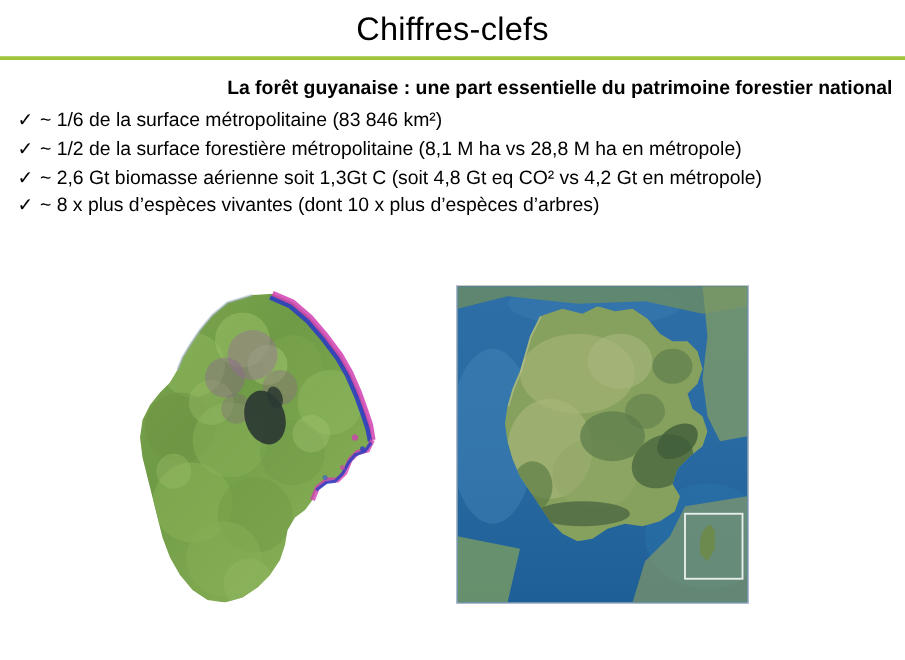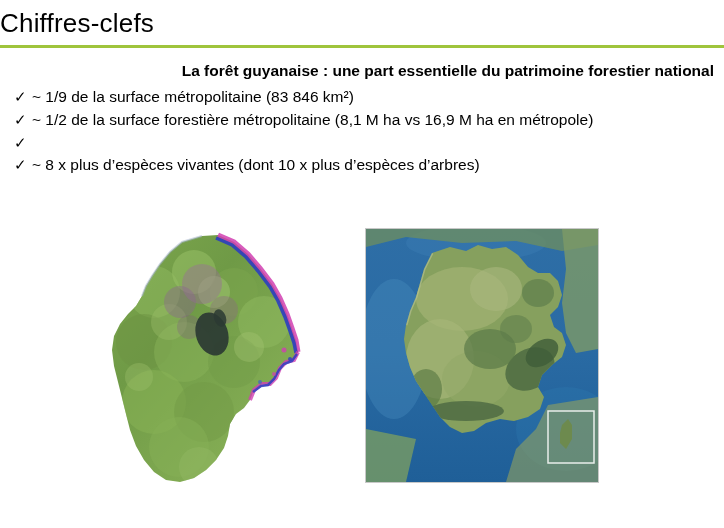--- a/index.html
+++ b/index.html
@@ -11,20 +11,21 @@
     height: 528px;
     background: #ffffff;
     font-family: "Liberation Sans", sans-serif;
     color: #000000;
     overflow: hidden;
     position: relative;
   }
 
   
   .slide-title {
+    text-align: center;
     font-size: 26px;
     font-weight: 400;
     color: #000000;
     padding-top: 8px;
     letter-spacing: 0.2px;
   }
   .title-rule {
     height: 3px;
     background: #9fc43c;
     margin: 6px 0 0 0;
@@ -111,28 +112,29 @@
 
 <div class="slide-title">Chiffres-clefs</div>
 <div class="title-rule"></div>
 
 <div class="body-block">
   <div class="lead">La forêt guyanaise : une part essentielle du patrimoine forestier national</div>
 
   <ul class="bullets">
     <li>
       <span class="check">✓</span>
-      <span class="btext">~ 1/9 de la surface métropolitaine (83 846  km²)</span>
-    </li>
-    <li>
-      <span class="check">✓</span>
-      <span class="btext">~ 1/2 de la surface forestière métropolitaine (8,1 M ha vs 16,9 M ha en métropole)</span>
-    </li>
-    <li>
-      <span class="check">✓</span>
+      <span class="btext">~ 1/6 de la surface métropolitaine (83 846  km²)</span>
+    </li>
+    <li>
+      <span class="check">✓</span>
+      <span class="btext">~ 1/2 de la surface forestière métropolitaine (8,1 M ha vs 28,8 M ha en métropole)</span>
+    </li>
+    <li>
+      <span class="check">✓</span>
+      <span class="btext">~ 2,6 Gt biomasse aérienne soit 1,3Gt C (soit 4,8 Gt eq CO² vs 4,2 Gt en métropole)</span>
     </li>
     <li>
       <span class="check">✓</span>
       <span class="btext">~ 8 x plus d’espèces vivantes (dont 10 x plus d’espèces d’arbres)</span>
     </li>
   </ul>
 </div>
 
 <div class="images">
 

